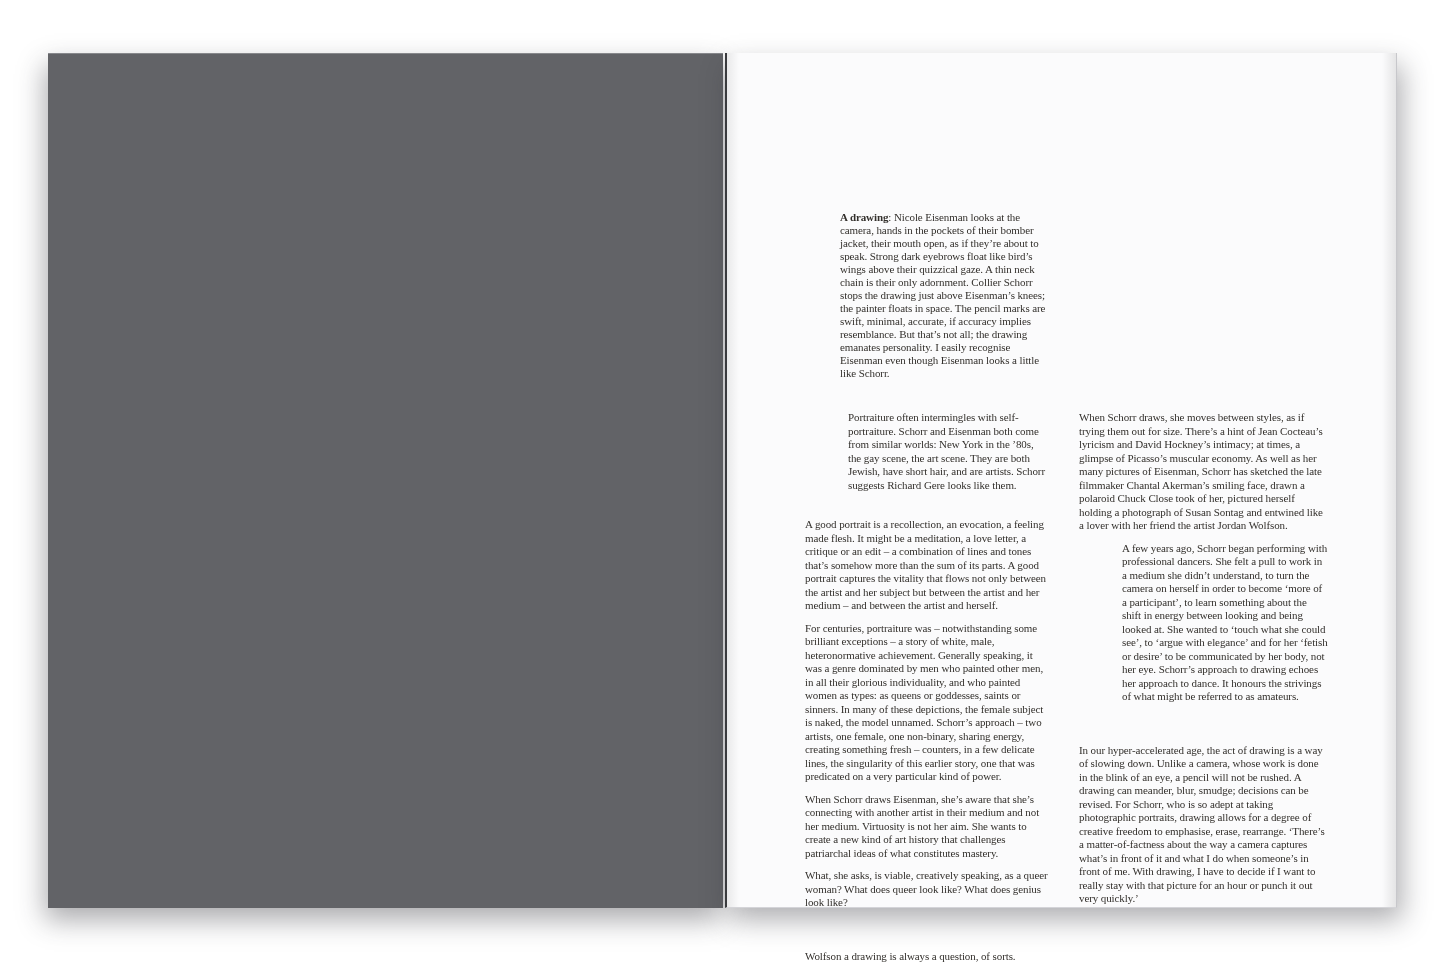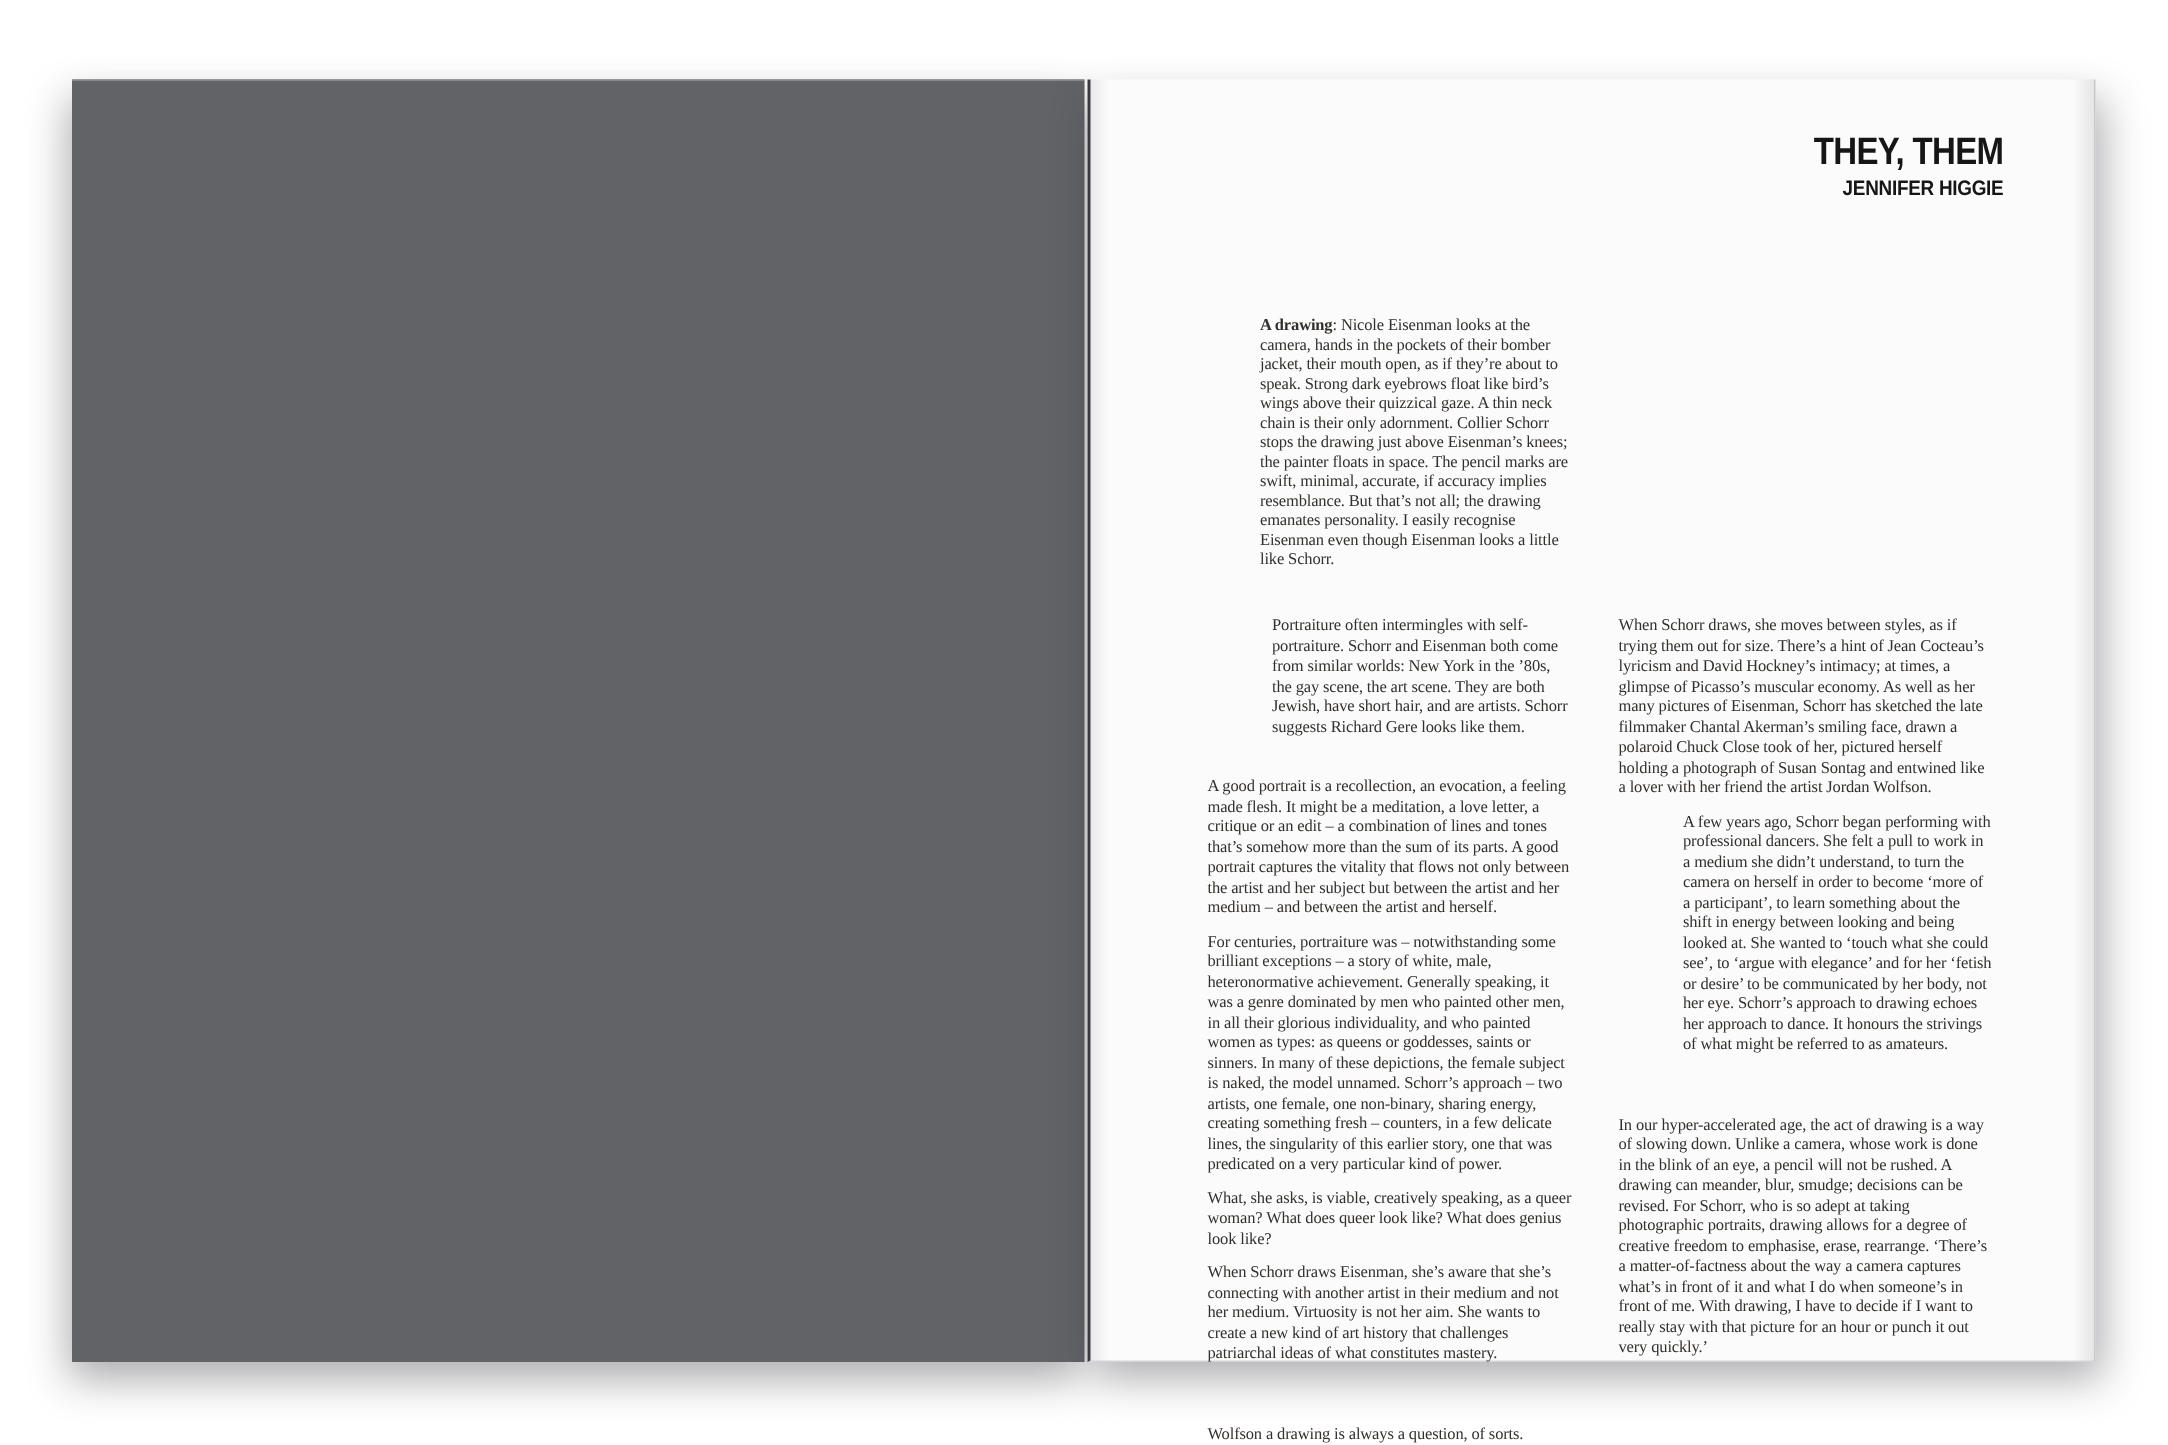--- a/index.html
+++ b/index.html
@@ -91,33 +91,29 @@
 </style>
 </head>
 <body>
 
 <div class="spread">
 
   <div class="page-left"></div>
 
   <div class="page-right">
 
-    <header class="title-block">
-      <span class="title-main">THEY, THEM</span>
-      <span class="title-author">JENNIFER HIGGIE</span>
-    </header>
 
     <p class="bodytext opening"><span class="lead">A drawing</span><span>: Nicole Eisenman looks at the camera, hands in the pockets of their bomber jacket, their mouth open, as if they’re about to speak. Strong dark eyebrows float like bird’s wings above their quizzical gaze. A thin neck chain is their only adornment. Collier Schorr stops the drawing just above Eisenman’s knees; the painter floats in space. The pencil marks are swift, minimal, accurate, if accuracy implies resemblance. But that’s not all; the drawing emanates personality. I easily recognise Eisenman even though Eisenman looks a little like Schorr.</span></p>
 
     <div class="bodytext col col-a">
       <p class="gap-lg">Portraiture often intermingles with self-portraiture. Schorr and Eisenman both come from similar worlds: New York in the ’80s, the gay scene, the art scene. They are both Jewish, have short hair, and are artists. Schorr suggests Richard Gere looks like them.</p>
       <p>A good portrait is a recollection, an evocation, a feeling made flesh. It might be a meditation, a love letter, a critique or an edit – a combination of lines and tones that’s somehow more than the sum of its parts. A good portrait captures the vitality that flows not only between the artist and her subject but between the artist and her medium – and between the artist and herself.</p>
       <p>For centuries, portraiture was – notwithstanding some brilliant exceptions – a story of white, male, heteronormative achievement. Generally speaking, it was a genre dominated by men who painted other men, in all their glorious individuality, and who painted women as types: as queens or goddesses, saints or sinners. In many of these depictions, the female subject is naked, the model unnamed. Schorr’s approach – two artists, one female, one non-binary, sharing energy, creating something fresh – counters, in a few delicate lines, the singularity of this earlier story, one that was predicated on a very particular kind of power.</p>
+      <p>When Schorr draws Eisenman, she’s aware that she’s connecting with another artist in their medium and not her medium. Virtuosity is not her aim. She wants to create a new kind of art history that challenges patriarchal ideas of what constitutes mastery.</p>
       <p>What, she asks, is viable, creatively speaking, as a queer woman? What does queer look like? What does genius look like?</p>
-      <p>When Schorr draws Eisenman, she’s aware that she’s connecting with another artist in their medium and not her medium. Virtuosity is not her aim. She wants to create a new kind of art history that challenges patriarchal ideas of what constitutes mastery.</p>
       <p>Wolfson a drawing is always a question, of sorts.</p>
     </div>
 
     <div class="bodytext col col-b">
       <p>When Schorr draws, she moves between styles, as if trying them out for size. There’s a hint of Jean Cocteau’s lyricism and David Hockney’s intimacy; at times, a glimpse of Picasso’s muscular economy. As well as her many pictures of Eisenman, Schorr has sketched the late filmmaker Chantal Akerman’s smiling face, drawn a polaroid Chuck Close took of her, pictured herself holding a photograph of Susan Sontag and entwined like a lover with her friend the artist Jordan Wolfson.</p>
       <p class="gap-lg">A few years ago, Schorr began performing with professional dancers. She felt a pull to work in a medium she didn’t understand, to turn the camera on herself in order to become ‘more of a participant’, to learn something about the shift in energy between looking and being looked at. She wanted to ‘touch what she could see’, to ‘argue with elegance’ and for her ‘fetish or desire’ to be communicated by her body, not her eye. Schorr’s approach to drawing echoes her approach to dance. It honours the strivings of what might be referred to as amateurs.</p>
       <p>In our hyper-accelerated age, the act of drawing is a way of slowing down. Unlike a camera, whose work is done in the blink of an eye, a pencil will not be rushed. A drawing can meander, blur, smudge; decisions can be revised. For Schorr, who is so adept at taking photographic portraits, drawing allows for a degree of creative freedom to emphasise, erase, rearrange. ‘There’s a matter-of-factness about the way a camera captures what’s in front of it and what I do when someone’s in front of me. With drawing, I have to decide if I want to really stay with that picture for an hour or punch it out very quickly.’</p>
     </div>
 
   </div>

